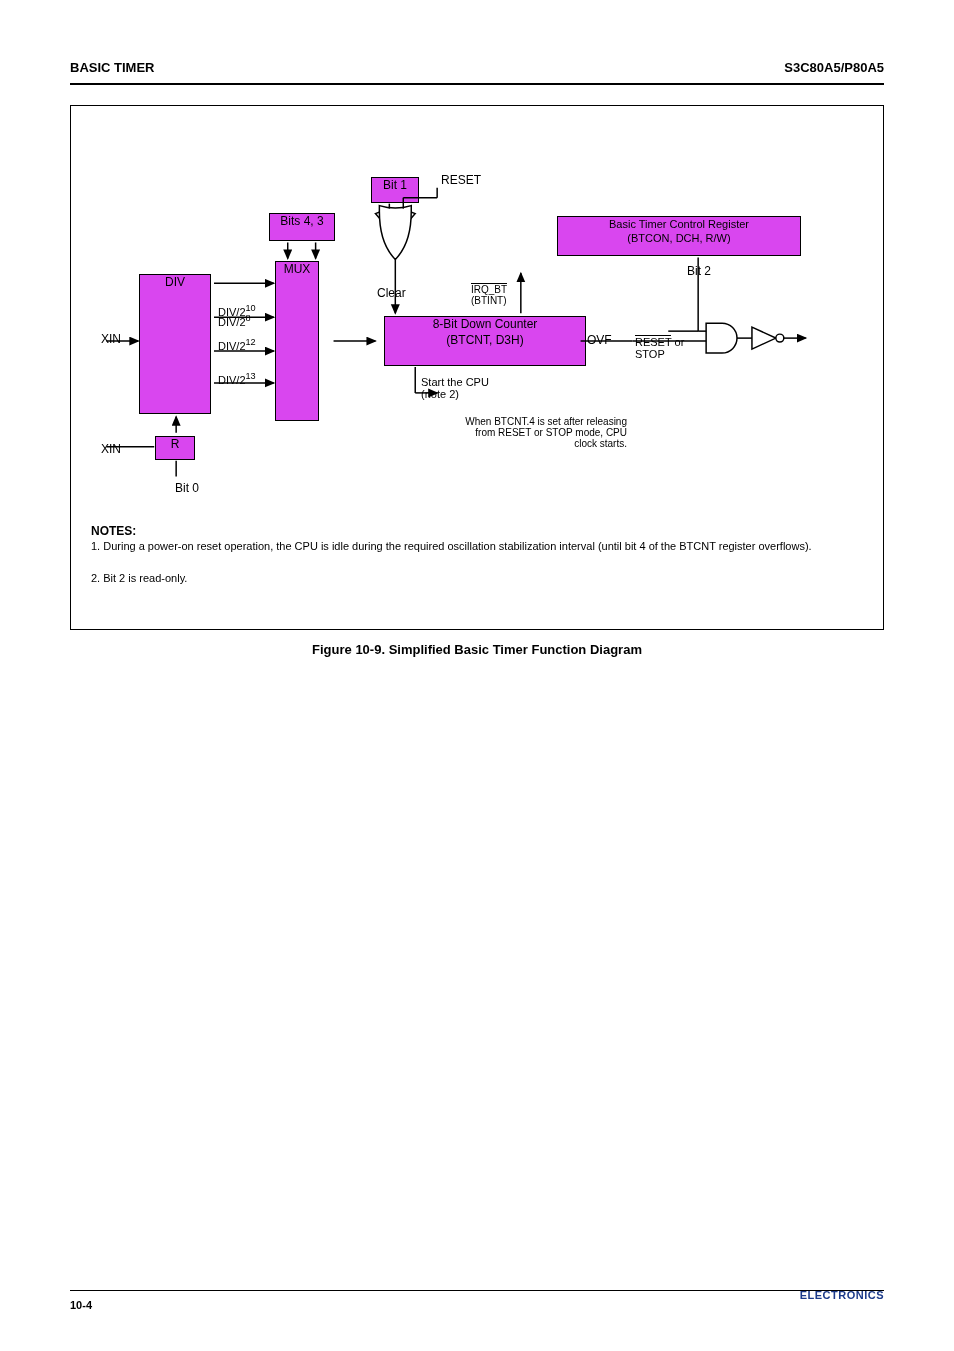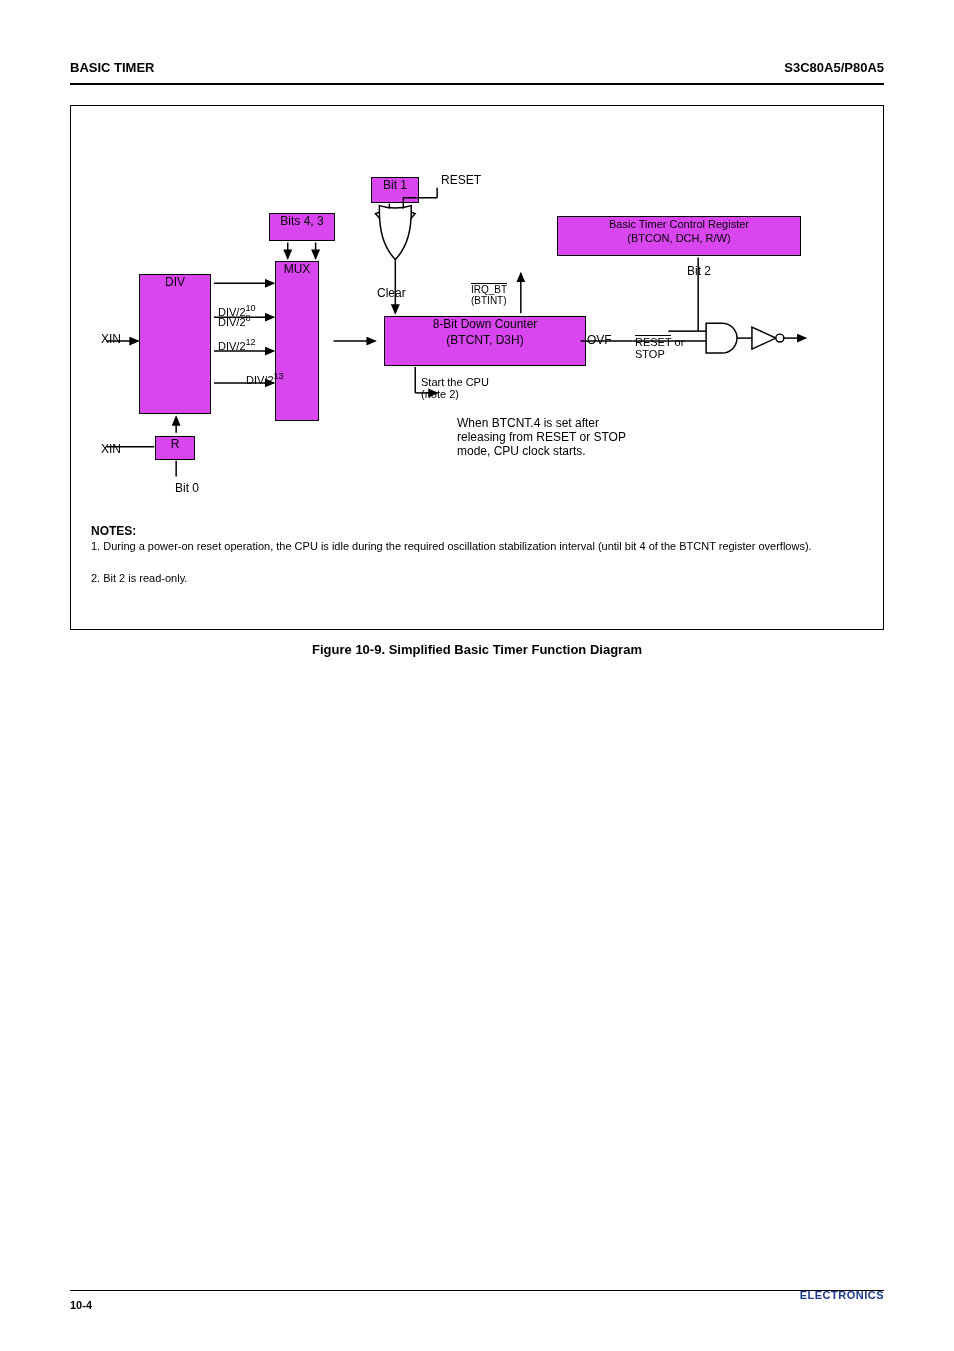--- a/index.html
+++ b/index.html
@@ -139,37 +139,37 @@
   <div class="block" style="left:486px; top:110px; width:244px; height:40px; font-size:11px; white-space: pre-line;">
     <span>Basic Timer Control Register
 (BTCON, DCH, R/W)</span>
   </div>
 
   <div class="label" style="left:30px; top:226px;">XIN</div>
   <div class="label" style="left:30px; top:336px;">XIN</div>
   <div class="label" style="left:147px; top:163px; font-size:11px;margin-top:44px;">DIV/2<sup>8</sup></div>
   <div class="label" style="left:147px; top:197px; font-size:11px;">DIV/2<sup>10</sup></div>
   <div class="label" style="left:147px; top:231px; font-size:11px;">DIV/2<sup>12</sup></div>
-  <div class="label" style="left:147px; top:265px; font-size:11px;margin-left:28px;">DIV/2<sup>13</sup></div>
+  <div class="label" style="left:147px; top:265px; font-size:11px;">DIV/2<sup>13</sup></div>
   <div class="label" style="left:370px; top:67px;">RESET</div>
   <div class="label" style="left:306px; top:180px;">Clear</div>
   <div class="label" style="left:516px; top:227px;">OVF</div>
   <div class="label" style="left:104px; top:375px;">Bit 0</div>
   <div class="label" style="left:616px; top:158px;">Bit 2</div>
   <div class="label" style="left:400px; top:167px; font-size:10px; text-align:left; width:130px; white-space:pre-line;">
     <span style="border-top:1px solid #000;">IRQ_BT</span>
     (BTINT)
   </div>
   <div class="label" style="left:350px; top:270px; font-size:11px; text-align:left; white-space: pre-line;">Start the CPU
 (note 2)</div>
   <div class="label" style="left:564px; top:218px; white-space:pre-line; font-size:11px; text-align:left;">
     <span style="border-top:1px solid #000;">RESET</span> or
     STOP
   </div>
-  <div class="label" style="left:386px; top:310px; width:170px; font-size:12px; text-align:left;">When BTCNT.4 is set
+  <div class="label" style="left:386px; top:310px; width:170px; font-size:10px; text-align:right;">When BTCNT.4 is set
 after releasing from
 RESET or STOP mode,
 CPU clock starts.</div>
 
   <div class="label" style="left:20px; top:418px; font-weight:bold;">NOTES:</div>
   <div class="label" style="left:20px; top:434px; width:760px; text-align:left; font-size:11px;">1. During a power-on reset operation, the CPU is idle during the required oscillation stabilization interval (until bit 4 of the BTCNT register overflows).</div>
   <div class="label" style="left:20px; top:466px; width:760px; text-align:left; font-size:11px;">2. Bit 2 is read-only.</div>
 
   <svg class="connectors" viewBox="0 0 812 525">
     <defs>

